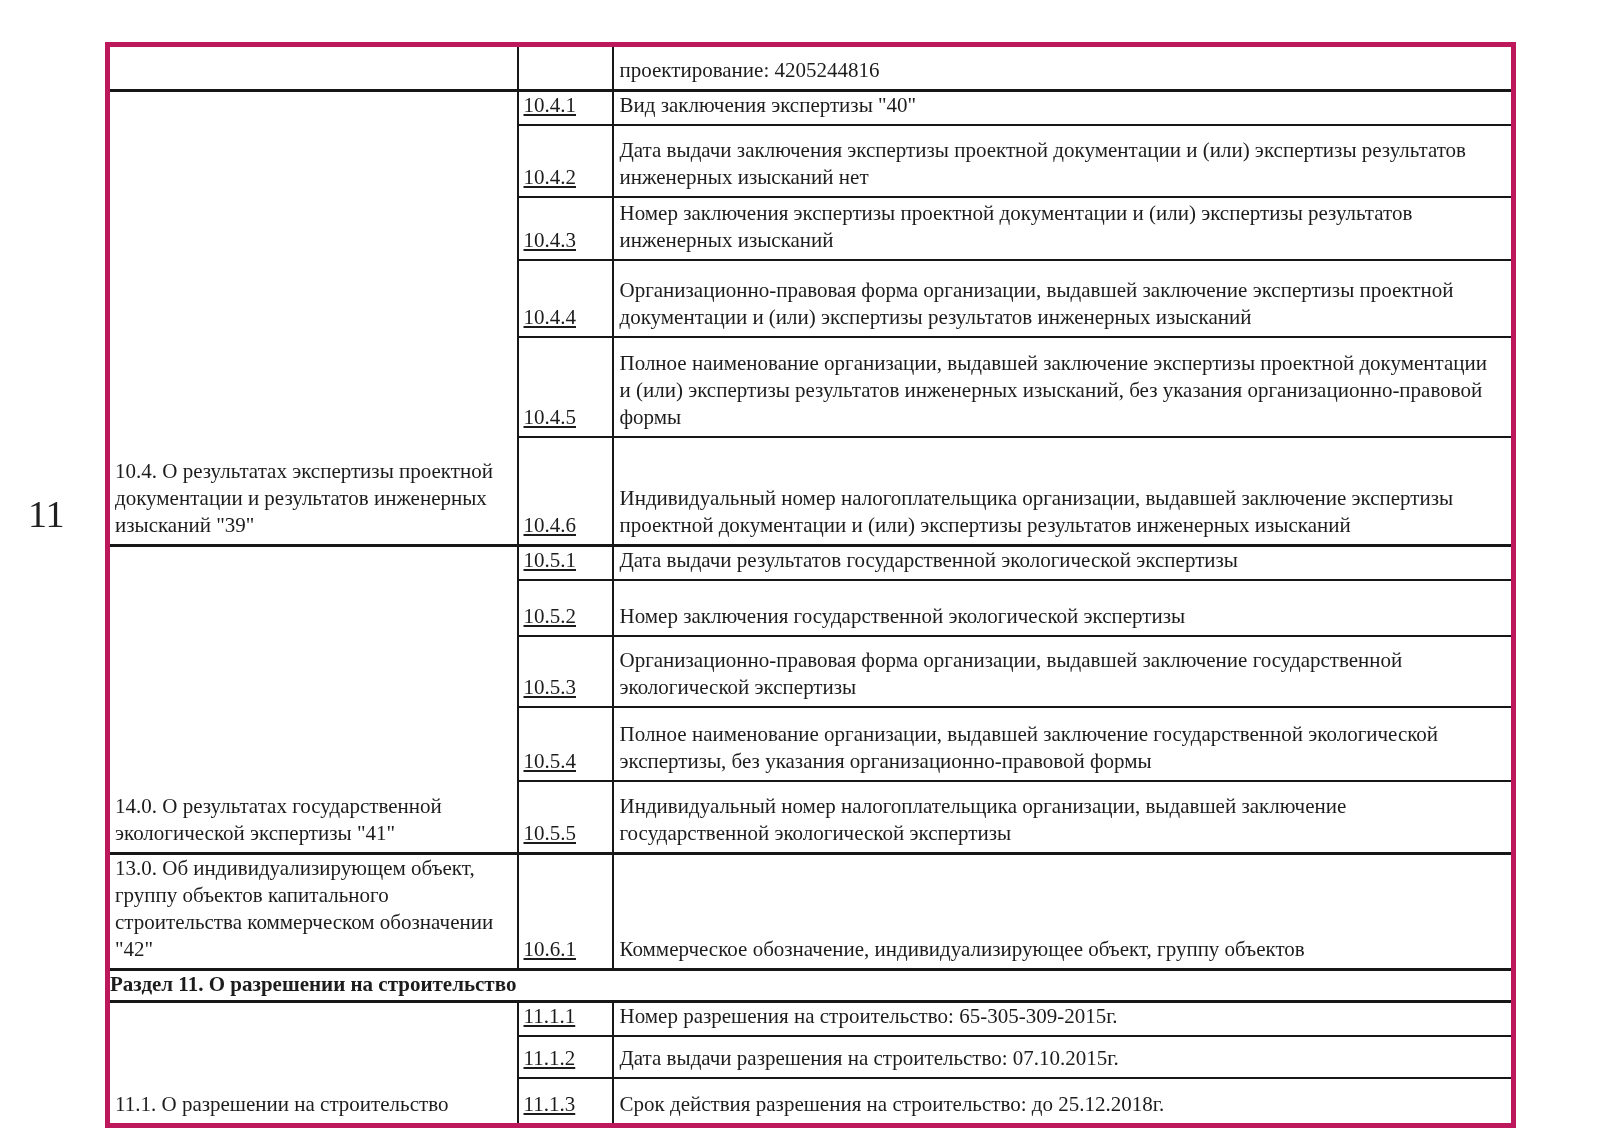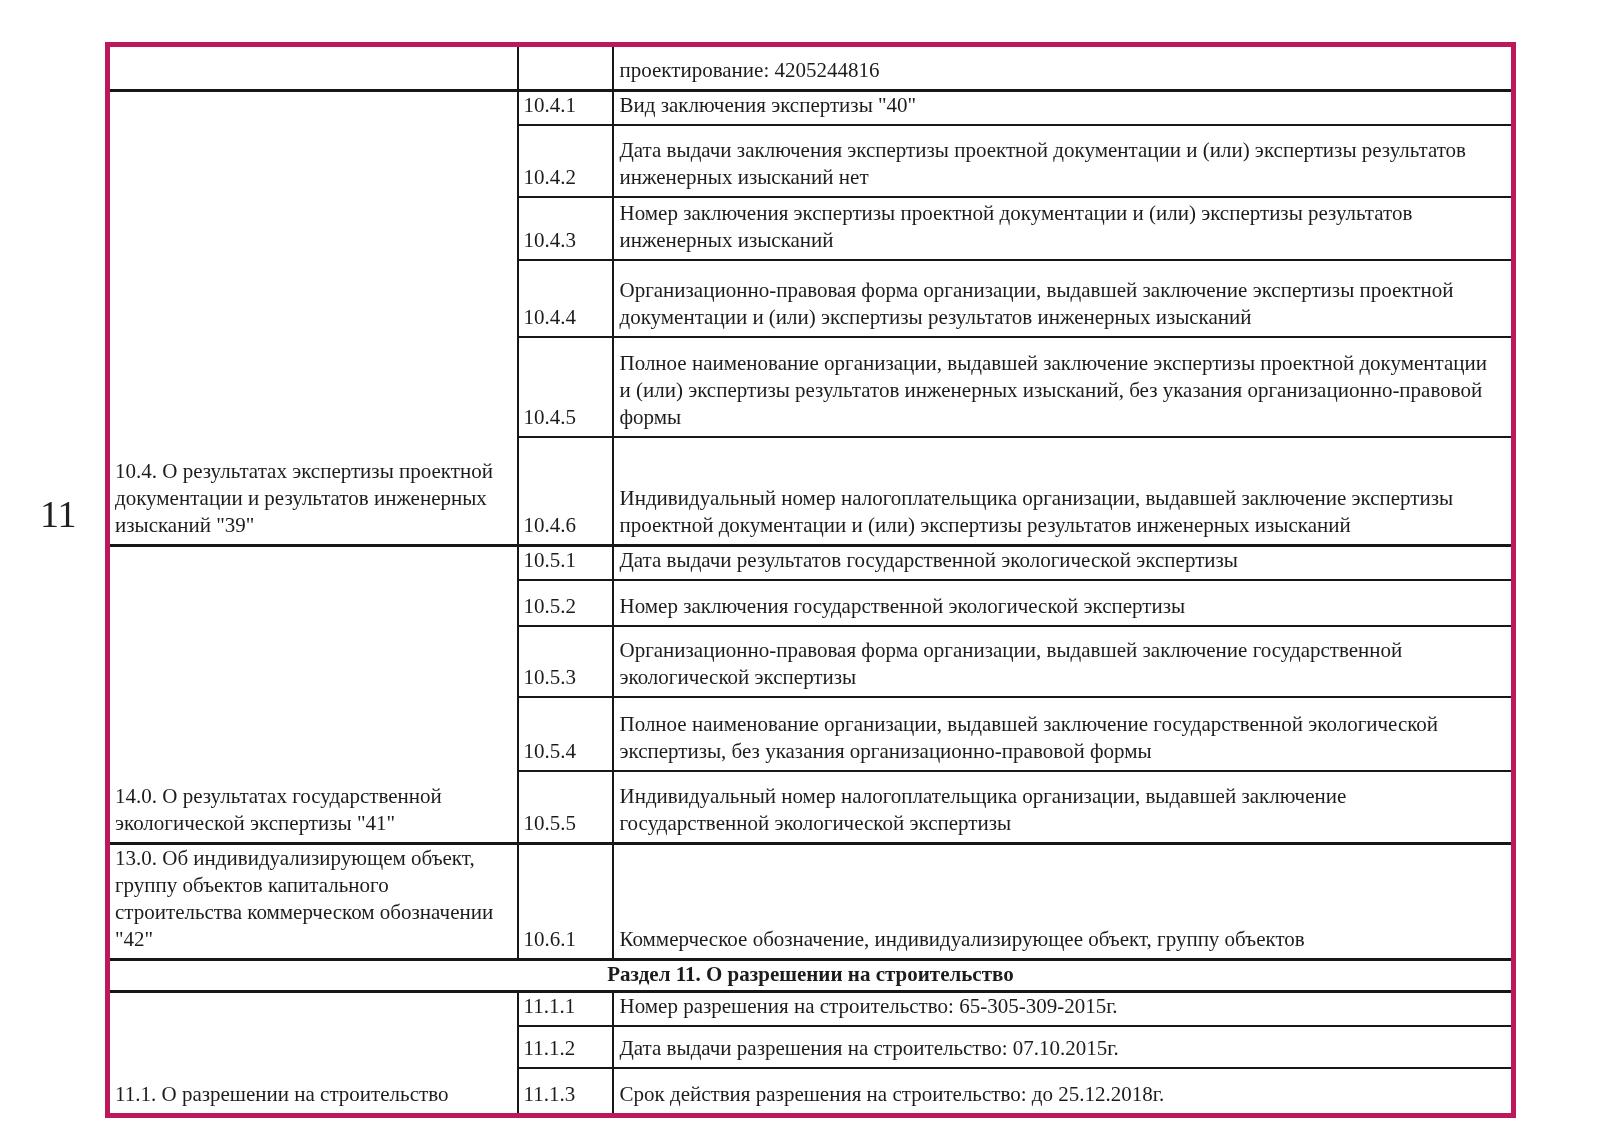--- a/index.html
+++ b/index.html
@@ -10,21 +10,21 @@
   body {
     position: relative;
     width: 1600px;
     height: 1132px;
     overflow: hidden;
     font-family: "Liberation Serif", "DejaVu Serif", serif;
     color: #1c1c1c;
   }
   .page-number {
     position: absolute;
-    left: 40px;
+    left: 28px;
     top: 492px;
     font-size: 38px;
     line-height: 44px;
     color: #202020;
   }
   table.doc {
     position: absolute;
     left: 105px;
     top: 42px;
     width: 1406px;
@@ -33,25 +33,24 @@
     border: 5px solid #be185d;
   }
   table.doc td {
     border: 2px solid #171717;
     font-size: 21px;
     line-height: 27px;
     vertical-align: bottom;
     overflow: hidden;
   }
   td.lbl  { padding: 0 5px 5px 5px; }
-  td.code { padding: 0 3px 5px 5px; }
+  td.code { padding: 0 3px 5px 5px; text-decoration: underline; }
   td.desc { padding: 0 15px 5px 6px; }
   tr.thick td { border-top-width: 3px; }
   td.hdr {
-    text-align: center;
     font-weight: bold;
     vertical-align: middle;
     padding: 0 0 2px 0;
     font-size: 21px;
   }
 </style>
 </head>
 <body>
 
 <div class="page-number">11</div>
@@ -94,21 +93,21 @@
     <tr style="height:108px">
       <td class="code">10.4.6</td>
       <td class="desc">Индивидуальный номер налогоплательщика организации, выдавшей заключение экспертизы проектной документации и (или) экспертизы результатов инженерных изысканий</td>
     </tr>
 
     <tr class="thick" style="height:28px">
       <td class="lbl" rowspan="5">14.0. О результатах государственной экологической экспертизы "41"</td>
       <td class="code">10.5.1</td>
       <td class="desc">Дата выдачи результатов государственной экологической экспертизы</td>
     </tr>
-    <tr style="height:46px">
+    <tr style="height:56px">
       <td class="code">10.5.2</td>
       <td class="desc">Номер заключения государственной экологической экспертизы</td>
     </tr>
     <tr style="height:71px">
       <td class="code">10.5.3</td>
       <td class="desc">Организационно-правовая форма организации, выдавшей заключение государственной экологической экспертизы</td>
     </tr>
     <tr style="height:74px">
       <td class="code">10.5.4</td>
       <td class="desc">Полное наименование организации, выдавшей заключение государственной экологической экспертизы, без указания организационно-правовой формы</td>

